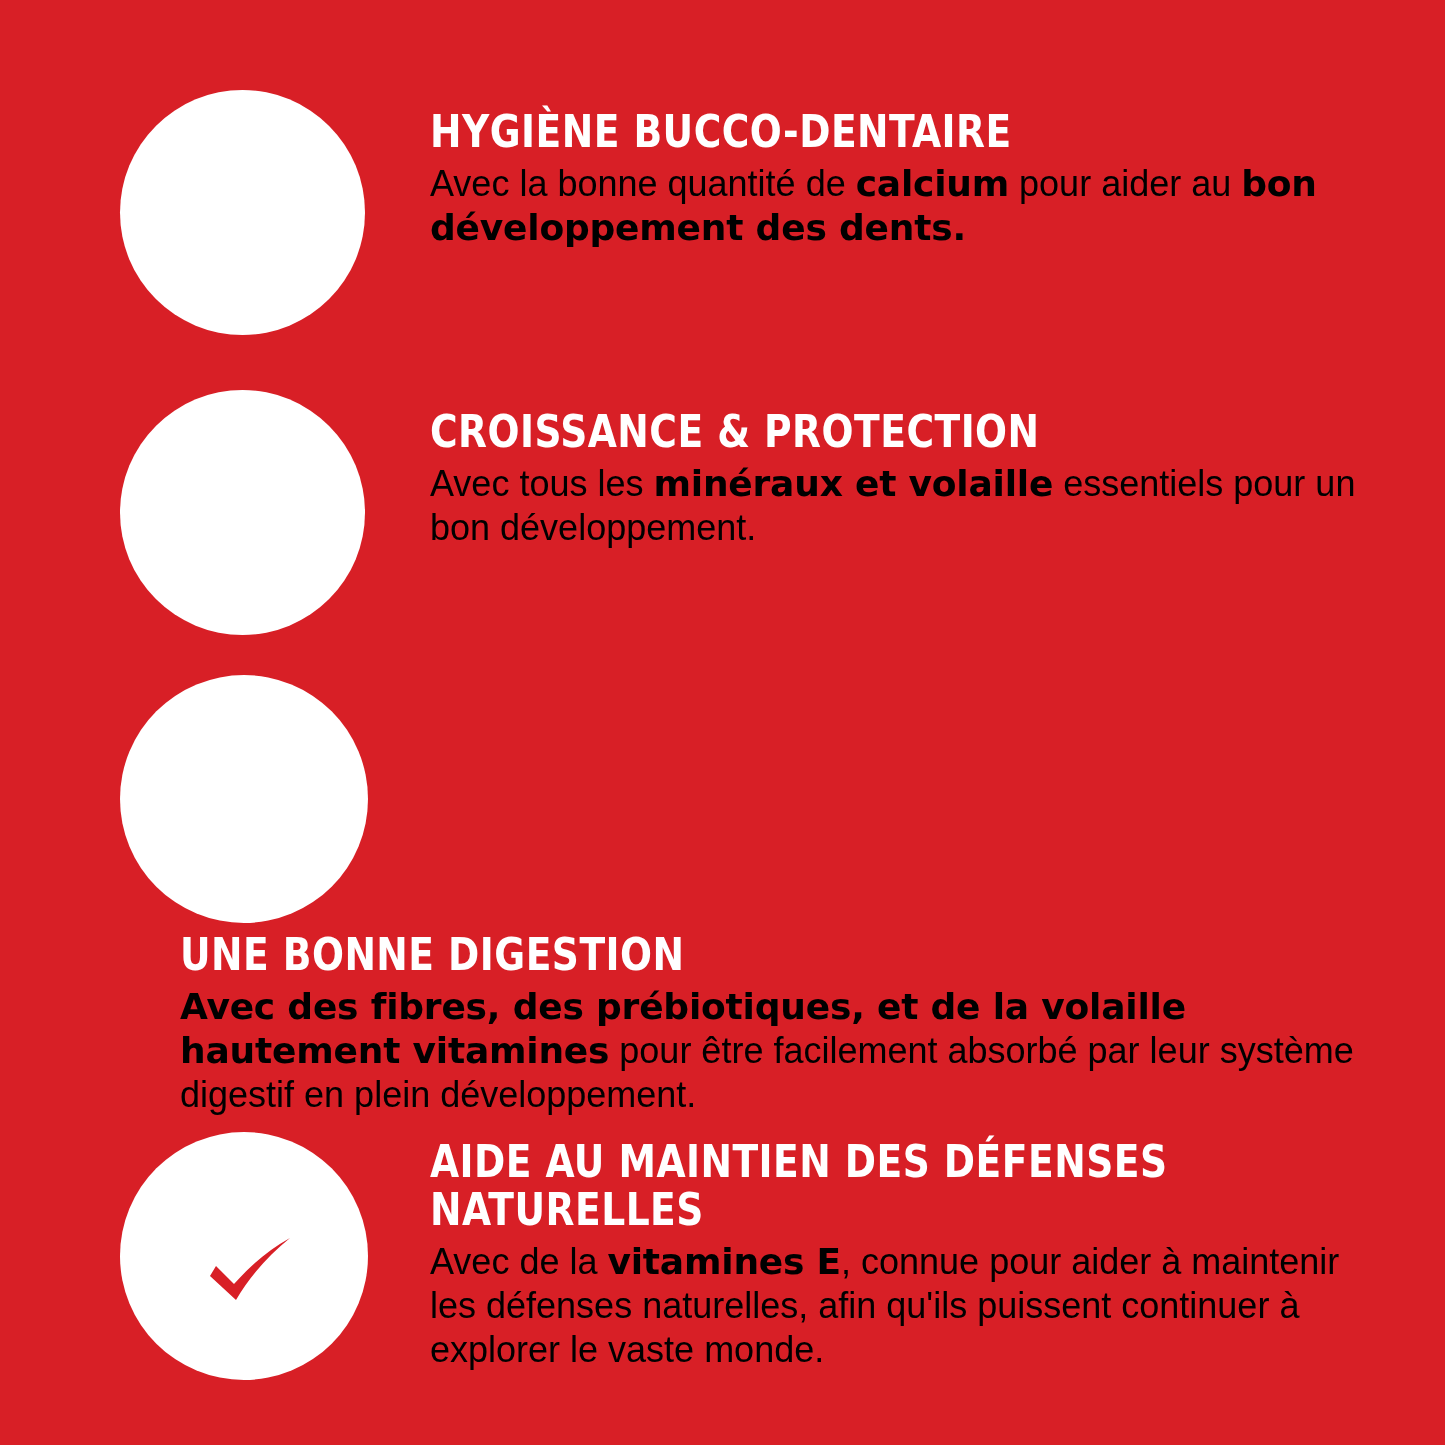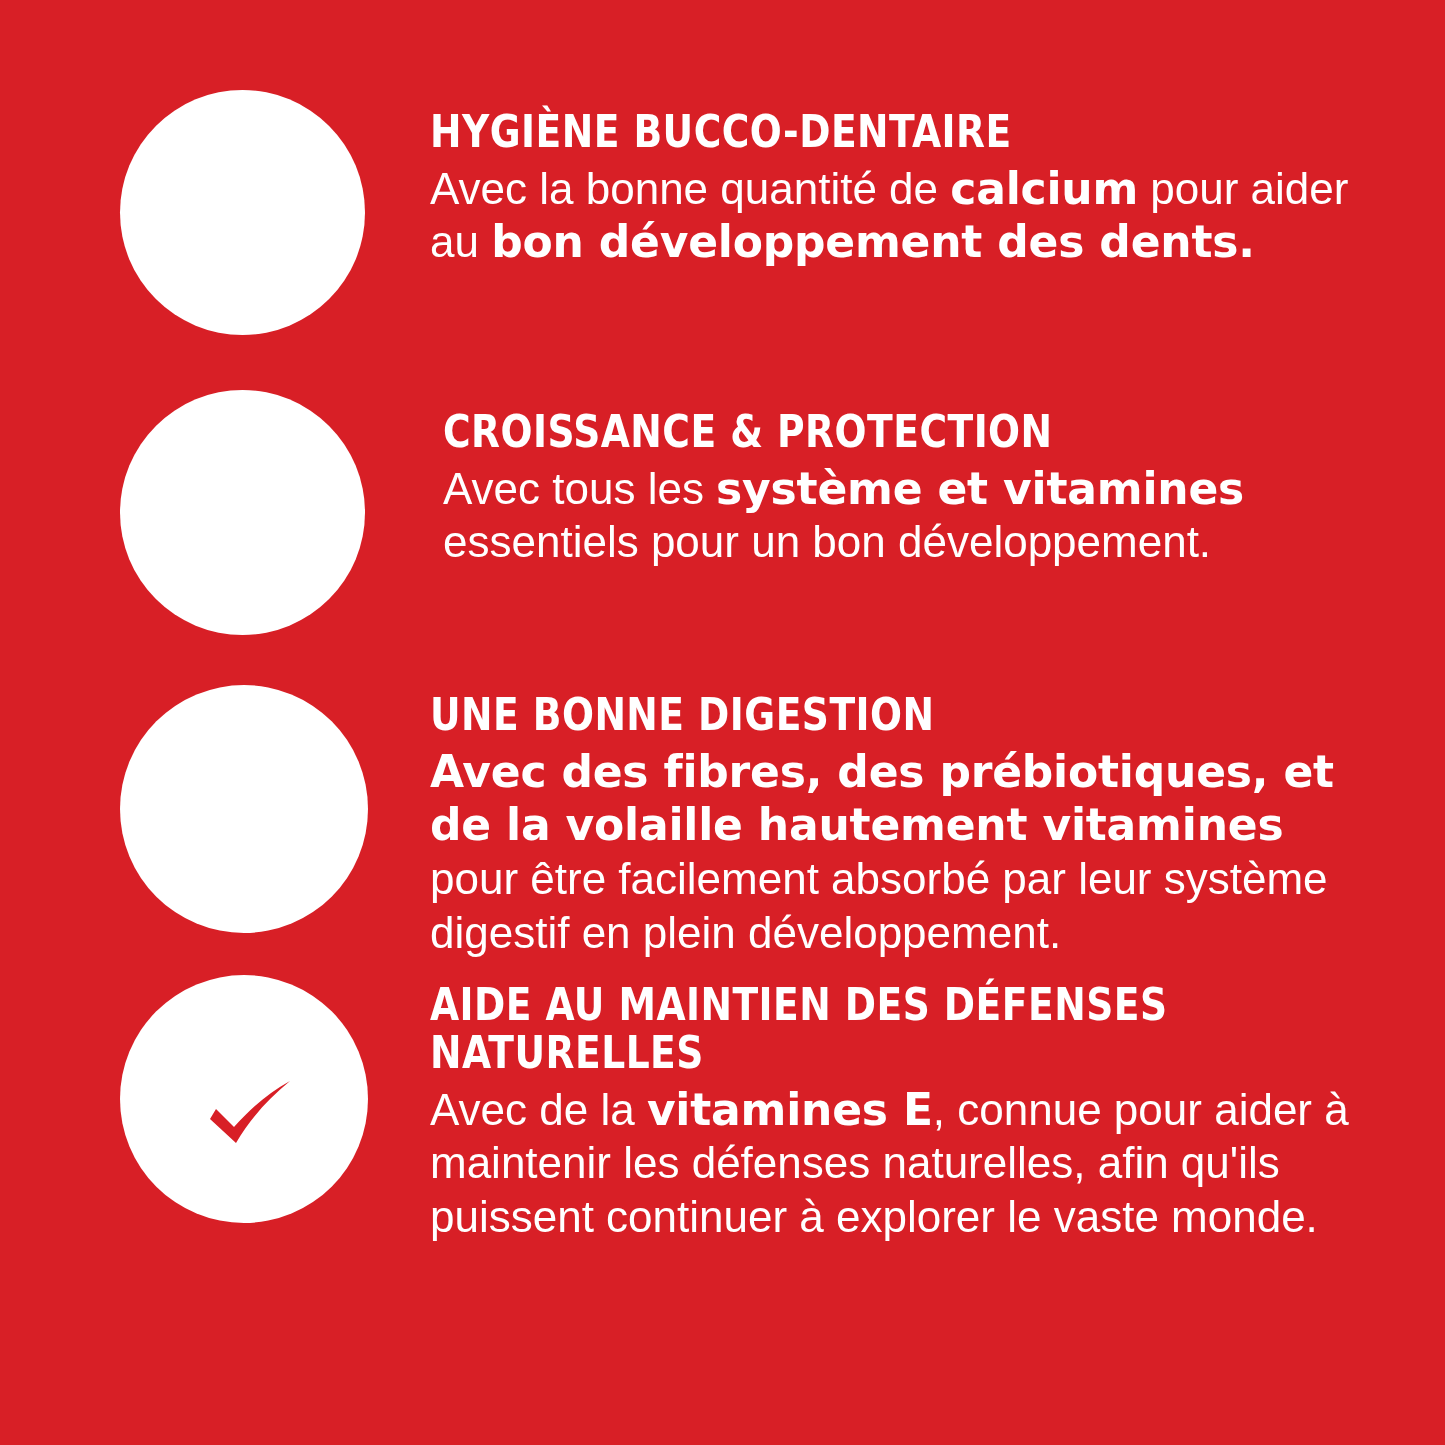--- a/index.html
+++ b/index.html
@@ -22,22 +22,22 @@
     padding: 60px 79px 40px 120px;
     display: flex;
     flex-direction: column;
   }
   .feature {
     display: flex;
     align-items: flex-start;
     width: 100%;
   }
   .feature-1 { margin-top: 30px; }
-  .feature-2 { margin-top: 55px; gap: 13px; }
-  .feature-3 { margin-top: 50px; }
+  .feature-2 { margin-top: 55px; }
+  .feature-3 { margin-top: 40px; flex-direction: column; }
   .feature-4 { margin-top: 16px; }
 
   .icon-wrap {
     flex: 0 0 250px;
     display: flex;
     justify-content: flex-start;
     align-items: flex-start;
   }
   .icon-circle {
     width: 245px;
@@ -71,24 +71,24 @@
     letter-spacing: 0.5px;
     text-transform: uppercase;
     margin: 0 0 6px 0;
     color: #ffffff;
     font-stretch: condensed;
     transform: scaleX(0.93);
     transform-origin: left center;
   }
   .feature-body {
     font-family: "Liberation Sans", sans-serif;
-    font-size: 44px;
+    font-size: 36px;
     line-height: 1.22;
     margin: 0;
-    color: #ffffff;
+    color: #000000;
     font-weight: 400;
   }
   .feature-body b {
     font-family: "DejaVu Sans", sans-serif;
     font-weight: bold;
     letter-spacing: -0.2px;
   }
   .body-strong {
     font-family: "DejaVu Sans", sans-serif;
     font-weight: bold;
@@ -121,21 +121,21 @@
     <div class="icon-wrap">
       <div class="icon-circle">
         <svg width="160" height="160" viewBox="0 0 160 160" aria-hidden="true">
           <path d="M18 146 C40 130 60 110 78 86 C92 68 102 50 110 34 L94 28 L140 10 L146 60 L128 46 C118 70 104 94 86 114 C68 134 46 146 22 152 Z" fill="#d81f26" opacity="0"></path>
           <path d="M16 150 C44 134 66 112 84 86 C98 66 108 46 116 28 L98 22 L142 8 L148 58 L130 44 C120 70 106 96 86 118 C66 140 44 152 20 156 Z" fill="#ffffff"></path>
         </svg>
       </div>
     </div>
     <div class="text-block">
       <h2 class="feature-title">CROISSANCE &amp; PROTECTION</h2>
-      <p class="feature-body">Avec tous les <b class="body-strong">système et vitamines</b> essentiels pour un bon développement.</p>
+      <p class="feature-body">Avec tous les <b class="body-strong">minéraux et volaille</b> essentiels pour un bon développement.</p>
     </div>
   </div>
 
   <div class="feature feature-3">
     <div class="icon-wrap">
       <div class="icon-circle">
         <svg width="168" height="168" viewBox="0 0 168 168" aria-hidden="true">
           <path d="M96 6 C88 6 82 12 80 22 C78 34 74 44 62 52 C40 66 24 84 22 112 C20 140 38 160 56 160 C64 160 70 156 72 148 C62 146 54 138 54 126 C54 110 68 100 84 98 C104 96 118 104 122 120 L140 112 L128 148 L96 126 L114 118 C110 110 100 106 88 108 C76 110 68 116 68 126 C68 136 76 142 88 142 L88 156 C60 160 36 146 34 118 C32 92 48 74 70 62 C82 56 88 46 90 32 C92 18 96 10 104 10 C112 10 116 18 116 28 L130 28 C130 14 116 6 96 6 Z" fill="#ffffff"></path>
         </svg>
       </div>

